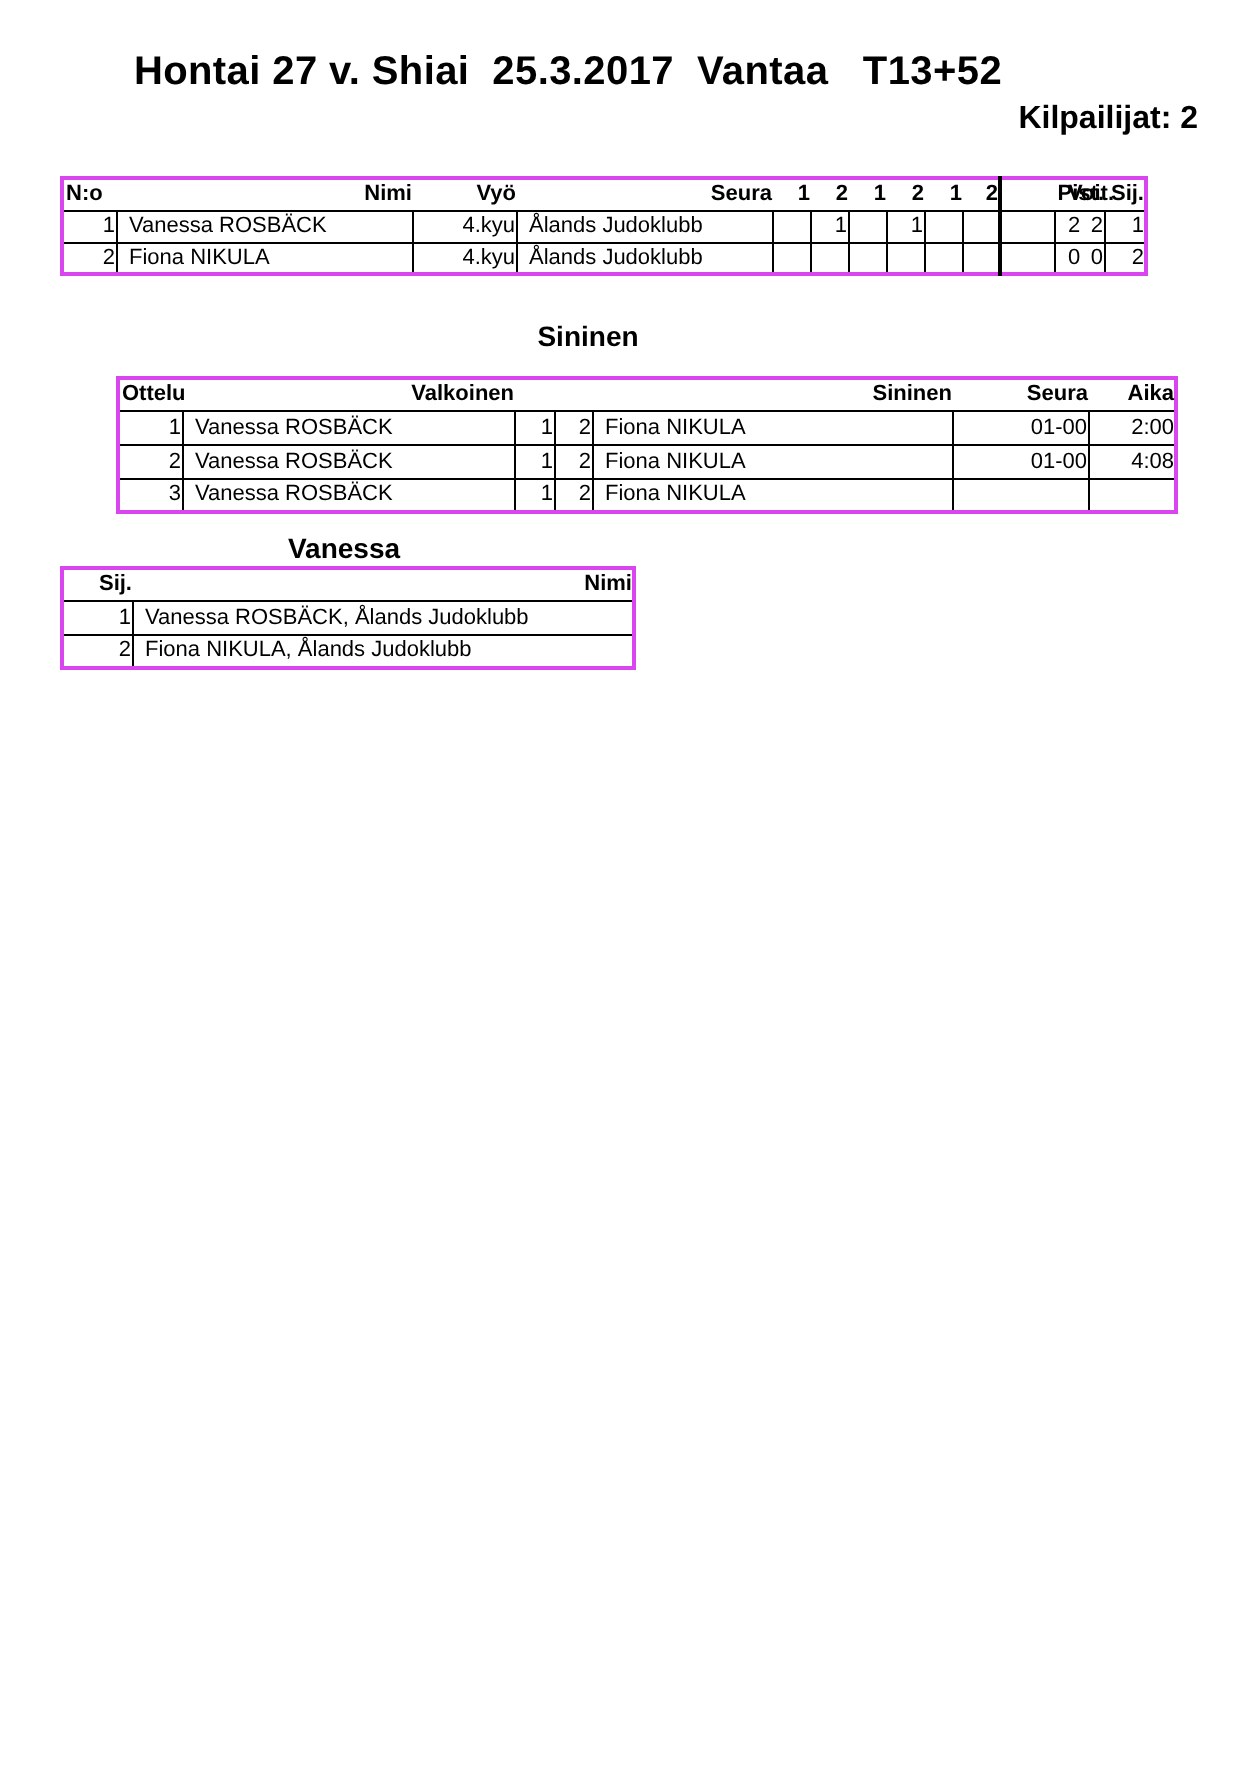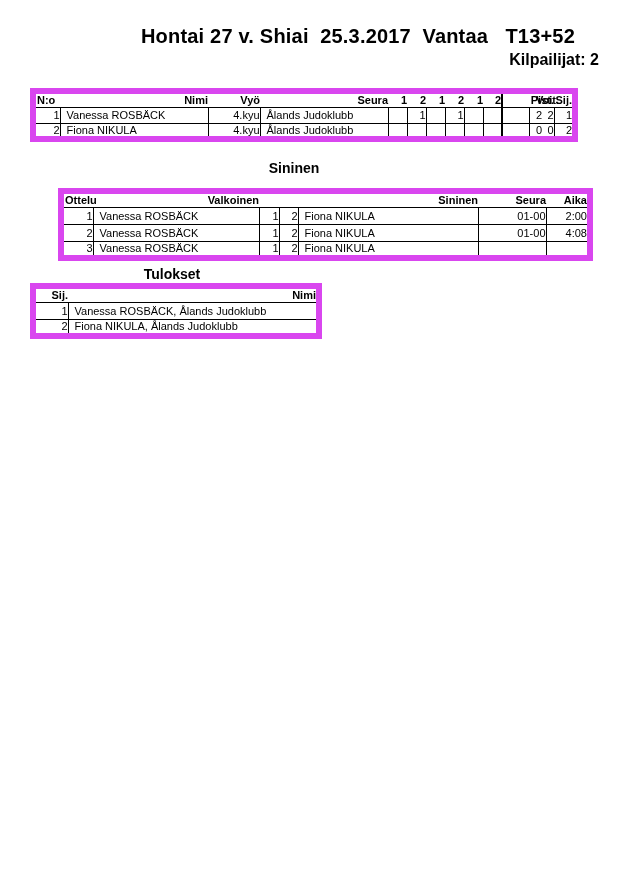--- a/index.html
+++ b/index.html
@@ -5,35 +5,35 @@
   * { box-sizing: border-box; margin: 0; padding: 0; }
   html, body { background: #ffffff; }
   body {
     width: 630px; height: 891px;
     font-family: "Liberation Sans", sans-serif;
     color: #000;
   }
   .page { position: relative; width: 630px; height: 891px; background: #fff; overflow: hidden; }
 
   .main-title {
-    position: absolute; top: 25px; left: 15px; width: 560px;
-    text-align: right; font-size: 20px; font-weight: bold;
+    position: absolute; top: 25px; left: 4px; width: 560px;
+    text-align: center; font-size: 20px; font-weight: bold;
     white-space: pre; letter-spacing: 0.2px;
   }
   .count-label {
     position: absolute; top: 51px; right: 31px;
     font-size: 16px; font-weight: bold;
   }
   .sec-title { position: absolute; text-align: center; font-size: 14px; font-weight: bold; }
   .sec-title.t1 { top: 64px;  left: 30px; width: 464px; }
   .sec-title.t2 { top: 160px; left: 28px; width: 532px; }
   .sec-title.t3 { top: 266px; left: 30px; width: 284px; }
 
   table { border-collapse: collapse; table-layout: fixed; background: #fff; }
-  .tbl { position: absolute; border: 6px solid #d946ef; }
+  .tbl { position: absolute; border: 2px solid #d946ef; }
   .tbl1 { top: 88px;  left: 30px; width: 543px; }
   .tbl2 { top: 188px; left: 28px; width: 529px; margin-left: 30px; }
   .tbl3 { top: 283px; left: 30px; width: 286px; }
 
   th, td {
     font-size: 11px; overflow: visible; white-space: nowrap;
     padding: 0; vertical-align: middle;
   }
   th { font-weight: bold; height: 16px; border: none; border-bottom: 1px solid #000; }
   td { height: 16px; border: 1px solid #000; }
@@ -164,21 +164,21 @@
         <td class="al">Vanessa ROSBÄCK</td>
         <td class="ac">1</td>
         <td class="ac">2</td>
         <td class="al">Fiona NIKULA</td>
         <td class="ac"></td>
         <td class="ac"></td>
       </tr>
     </tbody>
   </table>
 
-  <div class="sec-title t3">Tulokset</div>
+  <div class="sec-title t3">Vanessa</div>
   <table class="tbl tbl3">
     <colgroup>
       <col style="width:35px">
         <col style="width:251px">
     </colgroup>
     <thead>
       <tr>
         <th class="ac">Sij.</th>
         <th class="ac">Nimi</th>
       </tr>

